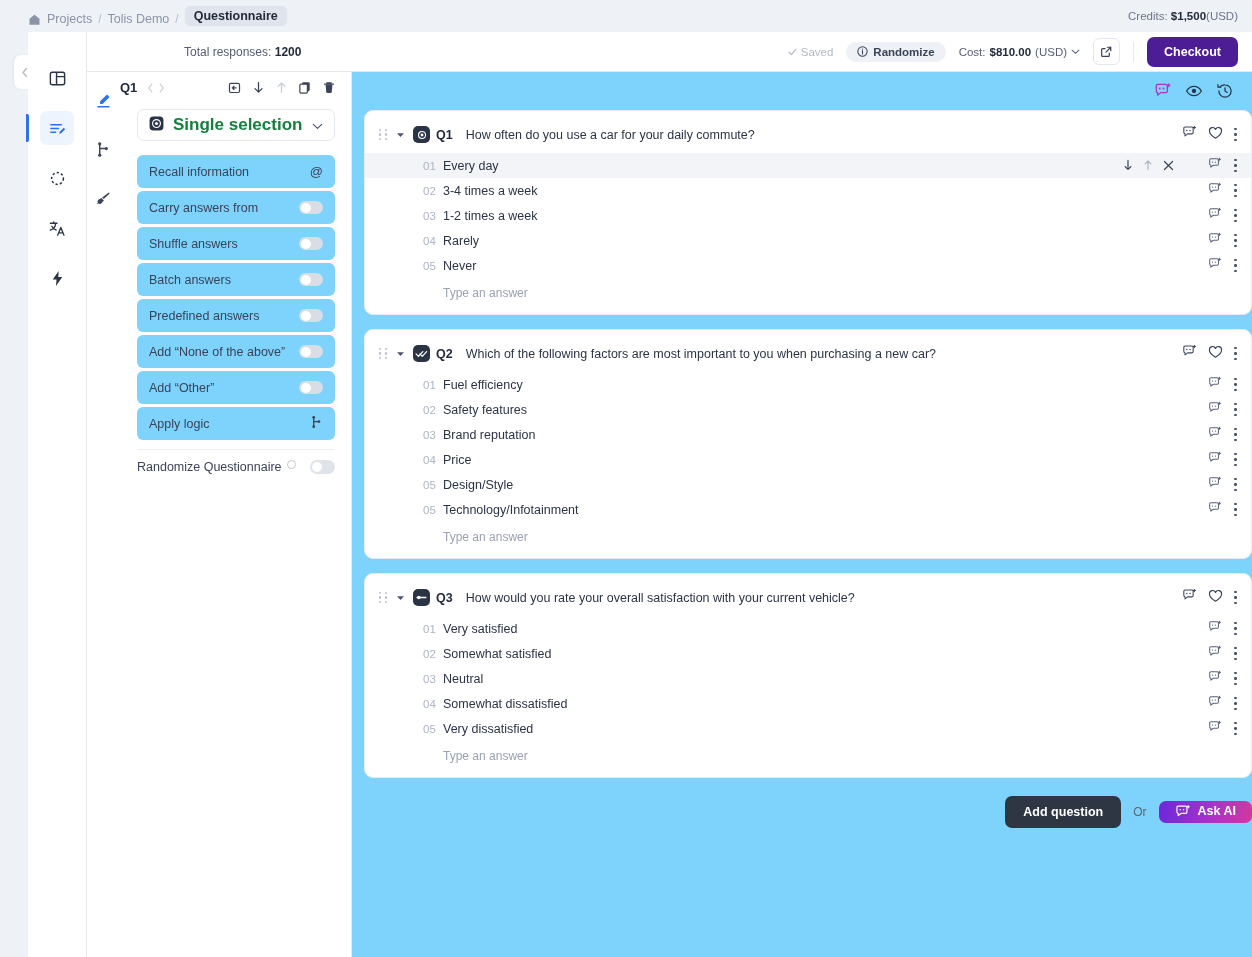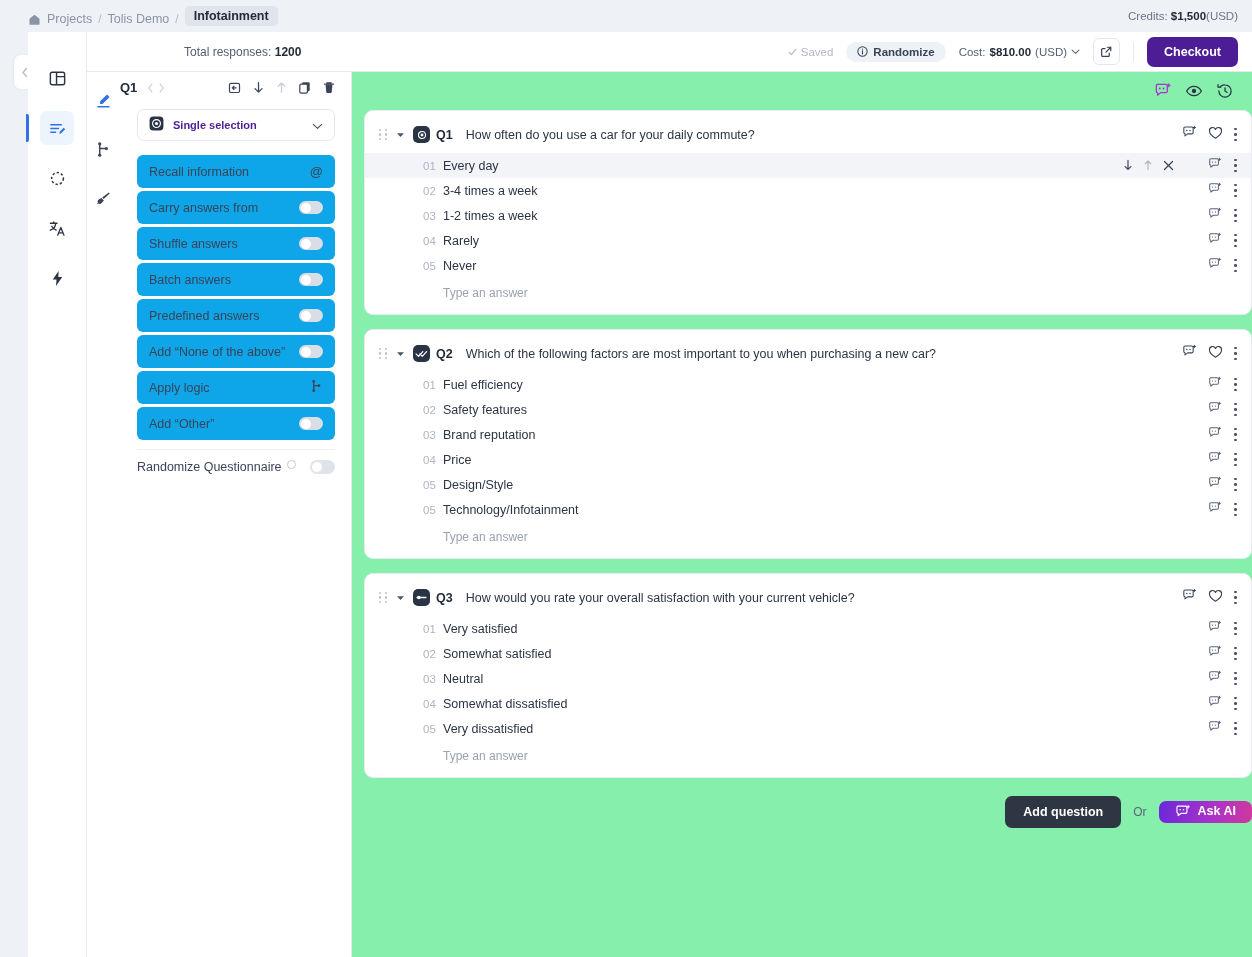--- a/index.html
+++ b/index.html
@@ -75,25 +75,25 @@
   .panel-qid { font-size: 13px; font-weight: 700; color: #232b3b; margin-right: 8px; }
   .nav-arrow { color: #c2c8d4; padding: 0 2px; display: flex; align-items: center; }
   .panel-acts { margin-left: auto; display: flex; align-items: center; gap: 12px; }
   .pact { color: #3c4459; display: flex; align-items: center; }
   .pact.dim { color: #c6ccd8; }
 
   .type-select {
     margin: 0 17px 14px 17px; height: 32px; border: 1px solid #e3e7ef; border-radius: 7px;
     display: flex; align-items: center; padding: 0 11px; gap: 9px;
   }
-  .type-label { font-size: 11px; font-weight: 700; color: #4c1d95; flex: 1; }
+  .type-label { font-size: 17px; font-weight: 700; color: #15803d; flex: 1; }
 
   .opt-list { margin: 0 17px; display: flex; flex-direction: column; gap: 3px; }
   .opt-row {
-    height: 33px; background: #0ea5e9; border-radius: 6px;
+    height: 33px; background: #7dd3fc; border-radius: 6px;
     display: flex; align-items: center; padding: 0 12px;
   }
   .opt-label { font-size: 12.5px; color: #3a4358; flex: 1; }
   .toggle {
     width: 24px; height: 13px; border-radius: 7px; background: #d9dde6; position: relative; flex: none;
   }
   .toggle i {
     position: absolute; left: 1.5px; top: 1.5px; width: 10px; height: 10px;
     border-radius: 50%; background: #fff;
   }
@@ -102,21 +102,21 @@
   .panel-sep { margin: 9px 17px 0 17px; border-top: 1px solid #eceff4; }
   .rand-row { display: flex; align-items: flex-start; padding: 10px 17px 0 17px; }
   .rand-label { font-size: 12.5px; color: #3a4358; }
   .info-dot {
     width: 9px; height: 9px; border-radius: 50%; border: 1.2px solid #c2c8d4;
     margin-left: 5px; display: inline-block;
   }
   .rand-row .toggle { margin-left: auto; width: 25px; height: 14px; background: #dfe3ea; }
 
   
-  .main { position: absolute; left: 352px; top: 32px; width: 900px; height: 925px; background: #86efac; }
+  .main { position: absolute; left: 352px; top: 32px; width: 900px; height: 925px; background: #7dd3fc; }
   .main-top {
     position: absolute; top: 0; left: -265px; width: 1165px; height: 40px;
     background: #fff; border-bottom: 1px solid #e6e9f0;
     display: flex; align-items: center; padding-left: 0;
   }
   .resp { font-size: 12px; color: #555d72; margin-left: 97px; }
   .resp b { color: #232b3b; font-weight: 700; }
   .top-right { margin-left: auto; display: flex; align-items: center; gap: 13px; padding-right: 14px; }
   .saved { font-size: 11.5px; color: #b2b8c6; display: flex; align-items: center; gap: 4px; }
   .badge {
@@ -204,21 +204,21 @@
 
   <div class="topbar">
     <div class="crumbs">
       <svg class="home-icon" viewBox="0 0 14 14" fill="none">
         <path d="M1.6 6.2L7 1.9l5.4 4.3V12a.7.7 0 01-.7.7H2.3a.7.7 0 01-.7-.7V6.2z" fill="#8b93a7"></path>
       </svg>
       <span class="crumb">Projects</span>
       <span class="crumb-sep">/</span>
       <span class="crumb">Tolis Demo</span>
       <span class="crumb-sep">/</span>
-      <span class="crumb-active">Infotainment</span>
+      <span class="crumb-active">Questionnaire</span>
     </div>
     <div class="credits">
       <span>Credits:</span>
       <b>$1,500</b><span>(USD)</span>
     </div>
   </div>
 
   <div class="rail">
     <div class="rail-btn">
       <svg width="19" height="19" viewBox="0 0 20 20" fill="none">
@@ -372,37 +372,37 @@
         </div>
 
         <div class="opt-row">
           <span class="opt-label">Add “None of the above”</span>
           <span class="toggle">
               <i></i>
             </span>
         </div>
 
         <div class="opt-row">
+          <span class="opt-label">Add “Other”</span>
+          <span class="toggle">
+              <i></i>
+            </span>
+        </div>
+
+        <div class="opt-row">
           <span class="opt-label">Apply logic</span>
           <span>
             <svg width="13" height="14" viewBox="0 0 14 15" fill="none">
               <path d="M4 2.5v10" stroke="#3c4459" stroke-width="1.4" stroke-linecap="round"></path>
               <circle cx="4" cy="2.5" r="1.5" fill="#3c4459"></circle>
               <circle cx="4" cy="12.5" r="1.5" fill="#3c4459"></circle>
               <path d="M4 7h4.4" stroke="#3c4459" stroke-width="1.4" stroke-linecap="round"></path>
               <circle cx="9.6" cy="7" r="1.5" fill="#3c4459"></circle>
             </svg>
           </span>
-        </div>
-
-        <div class="opt-row">
-          <span class="opt-label">Add “Other”</span>
-          <span class="toggle">
-              <i></i>
-            </span>
         </div>
       </div>
 
       <div class="panel-sep"></div>
 
       <div class="rand-row">
         <span class="rand-label">Randomize Questionnaire</span>
         <span class="info-dot"></span>
         <span class="toggle">
             <i></i>

